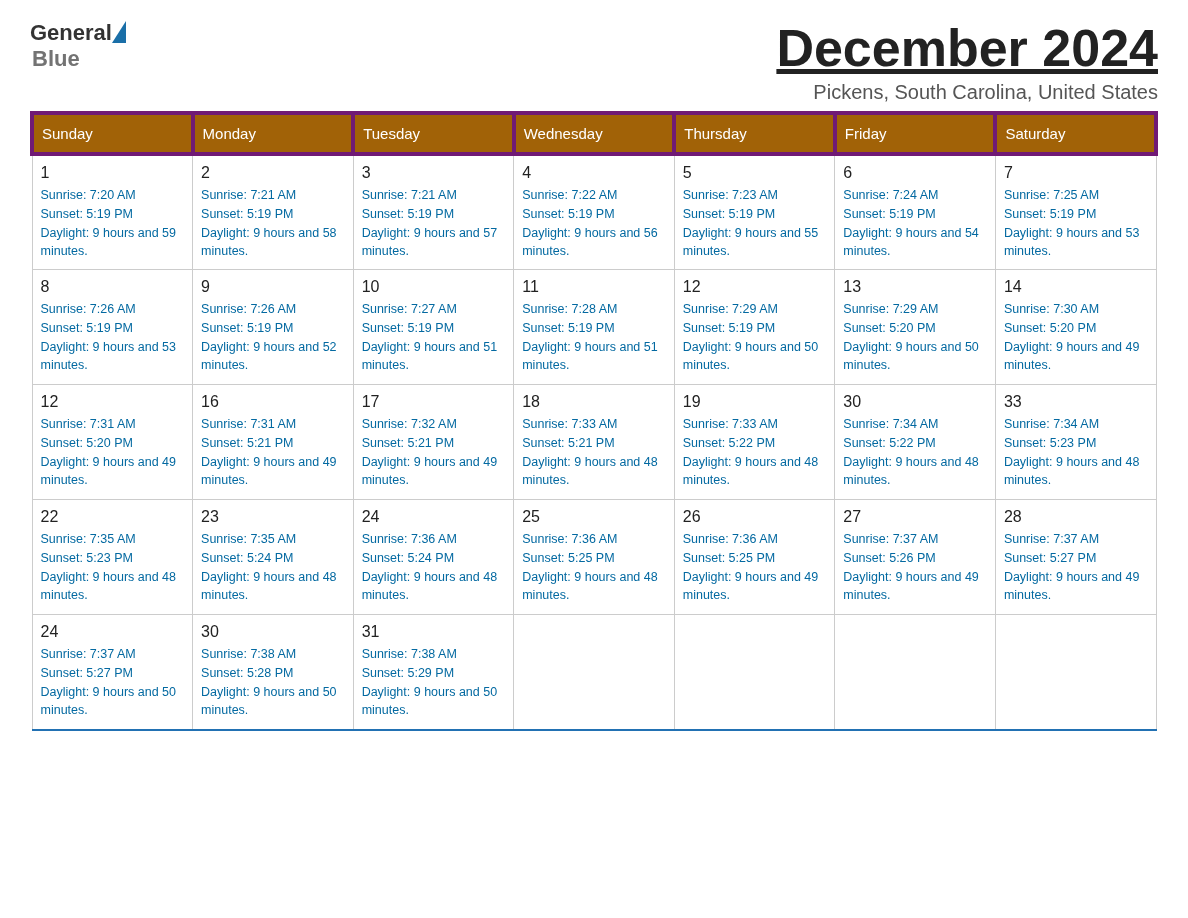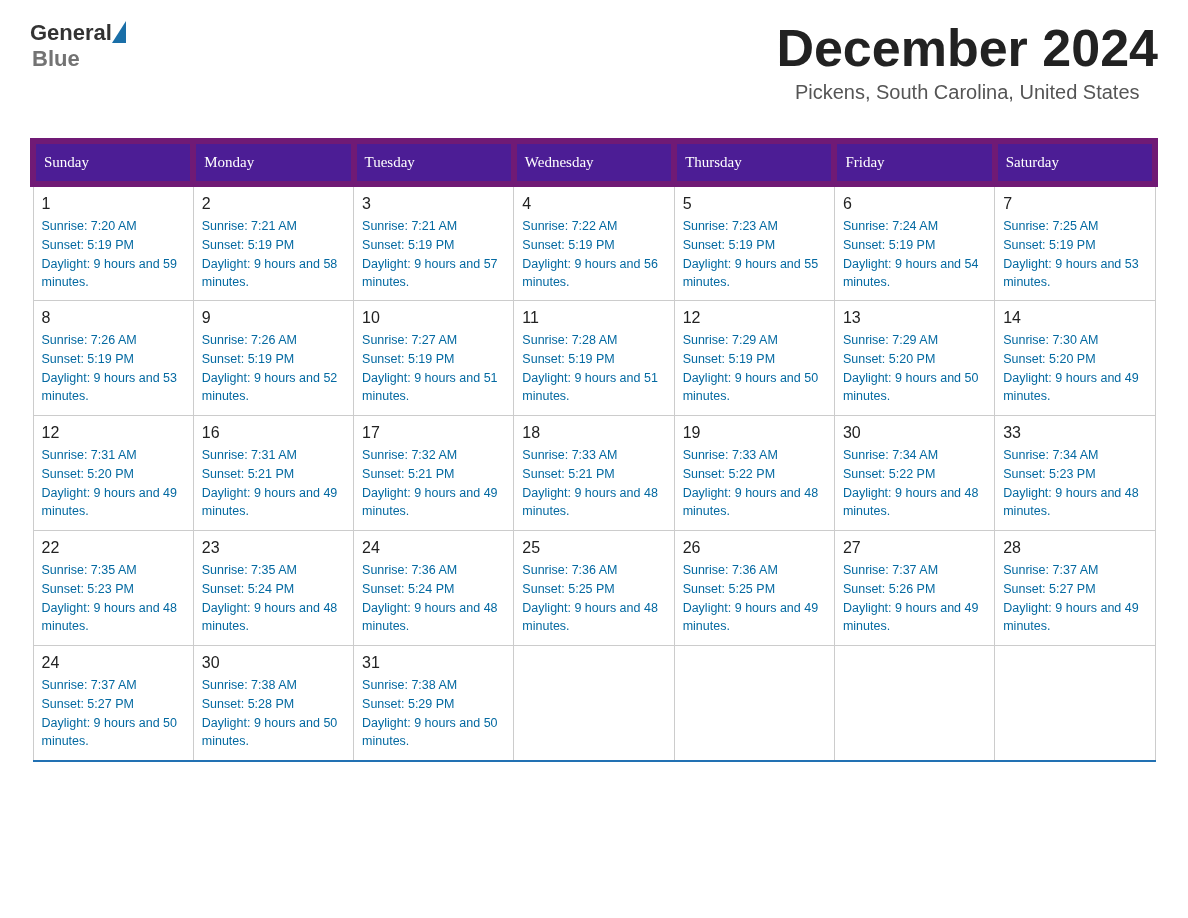--- a/index.html
+++ b/index.html
@@ -7,21 +7,21 @@
       font-family: Arial, sans-serif;
       background: #fff;
       padding: 20px 30px;
       width: 1188px;
       min-height: 918px;
     }
     .header-area {
       display: flex;
       justify-content: space-between;
       align-items: flex-start;
-      margin-bottom: 34px;
+      margin-bottom: 7px;
       gap: 24px;
     }
     .logo-text-general {
       font-size: 22px;
       font-weight: bold;
       color: #333;
     }
     .logo-triangle {
       width: 0;
       height: 0;
@@ -30,41 +30,40 @@
       margin-top: -2px;
     }
     .title-area {
       text-align: right;
     }
     .month-title {
       font-size: 52px;
       font-weight: bold;
       color: #222;
       line-height: 1.1;
+      text-decoration: underline;
     }
     .location-subtitle {
       font-size: 20px;
       color: #555;
       margin-top: 4px;
-      text-align: center;
     }
     .calendar-table {
       width: 100%;
       border-collapse: collapse;
       table-layout: fixed;
     }
     .calendar-table th {
-      background-color: #4c1d95;
+      background-color: #a16207;
       color: #fff;
       padding: 10px 8px;
       text-align: left;
       font-size: 15px;
       font-weight: normal;
-      border: 6px solid #701a75;
-      font-family: Liberation Serif, serif;
+      border: 4px solid #701a75;
     }
     .calendar-table td {
       vertical-align: top;
       padding: 8px;
       border: 1px solid #ccc;
       height: 115px;
       font-size: 13px;
       color: #333;
       background: #fff;
     }

